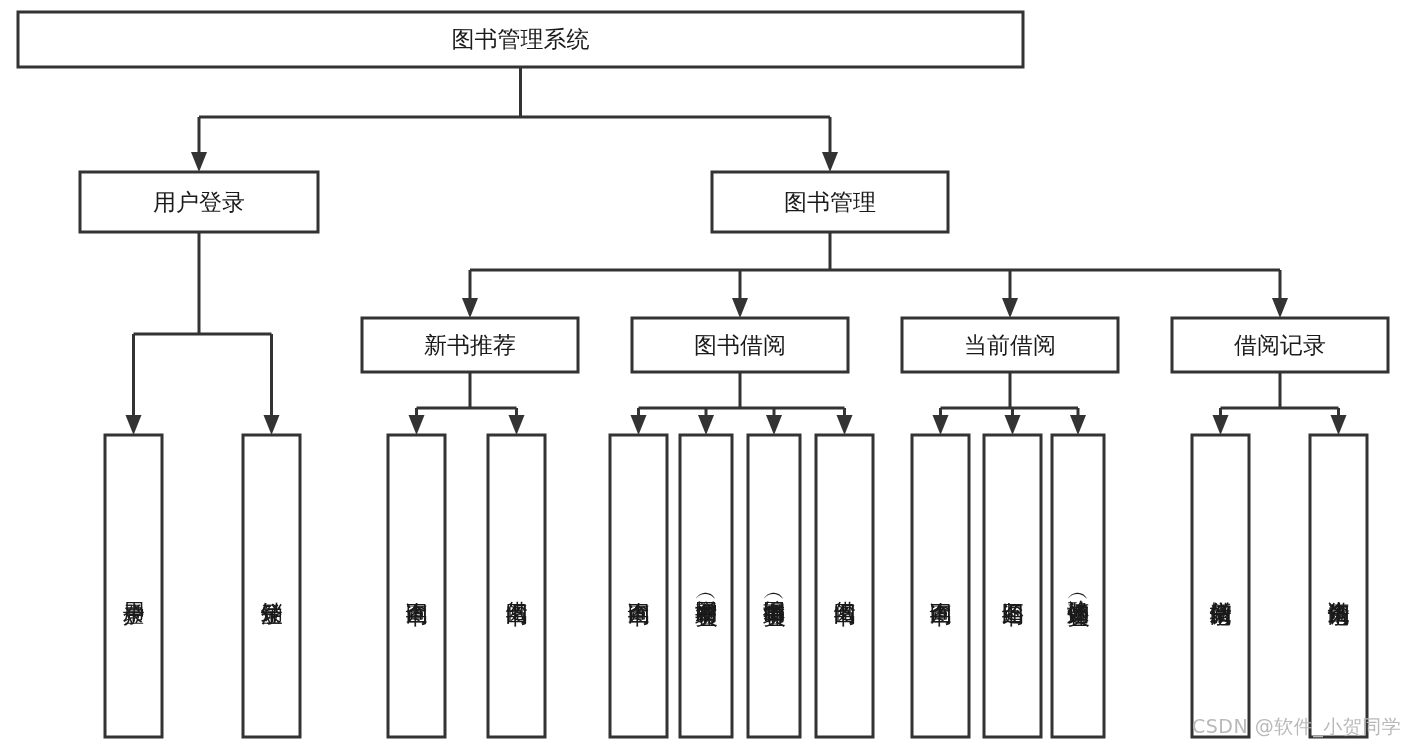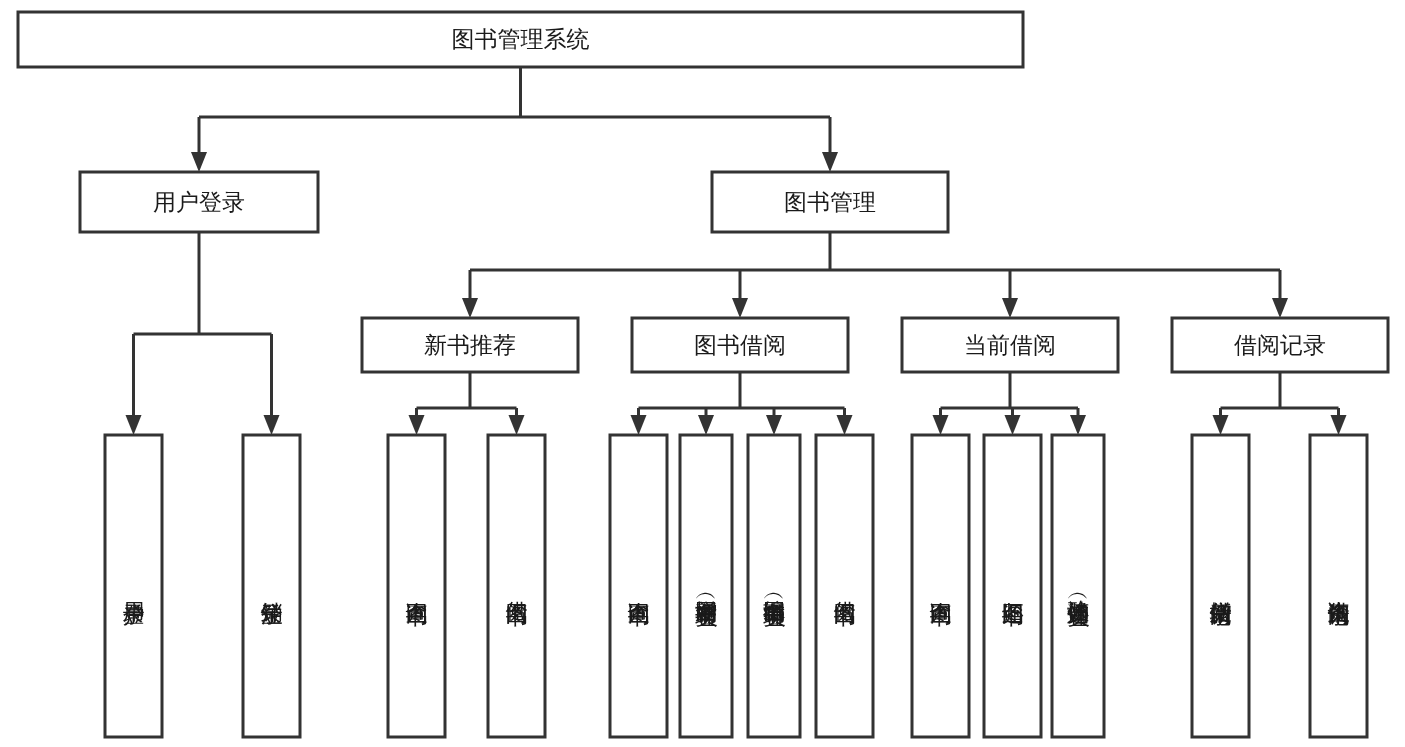--- a/index.html
+++ b/index.html
@@ -170,13 +170,14 @@
       <div class="vlabel" style="left: 610px; top: 441px; width: 57px; height: 290px; display: flex; align-items: center; justify-content: center;">查询图书</div>
       <div class="vlabel" style="left: 680px; top: 441px; width: 52px; height: 290px; display: flex; align-items: center; justify-content: center;">新增图书（管理员）</div>
       <div class="vlabel" style="left: 748px; top: 441px; width: 52px; height: 290px; display: flex; align-items: center; justify-content: center;">编辑图书（管理员）</div>
       <div class="vlabel" style="left: 816px; top: 441px; width: 57px; height: 290px; display: flex; align-items: center; justify-content: center;">借阅图书</div>
       <div class="vlabel" style="left: 912px; top: 441px; width: 57px; height: 290px; display: flex; align-items: center; justify-content: center;">查询图书</div>
       <div class="vlabel" style="left: 984px; top: 441px; width: 57px; height: 290px; display: flex; align-items: center; justify-content: center;">归还图书</div>
       <div class="vlabel" style="left: 1052px; top: 441px; width: 52px; height: 290px; display: flex; align-items: center; justify-content: center;">确认归还（管理员）</div>
       <div class="vlabel" style="left: 1192px; top: 441px; width: 57px; height: 290px; display: flex; align-items: center; justify-content: center;">新增借阅记录</div>
       <div class="vlabel" style="left: 1310px; top: 441px; width: 57px; height: 290px; display: flex; align-items: center; justify-content: center;">查询借阅记录</div>
     </div>
+  <div class="watermark" id="watermark" style="left: 1192px; top: 714px;">CSDN @软件_小贺同学</div>
 </div>
 
 </body></html>

